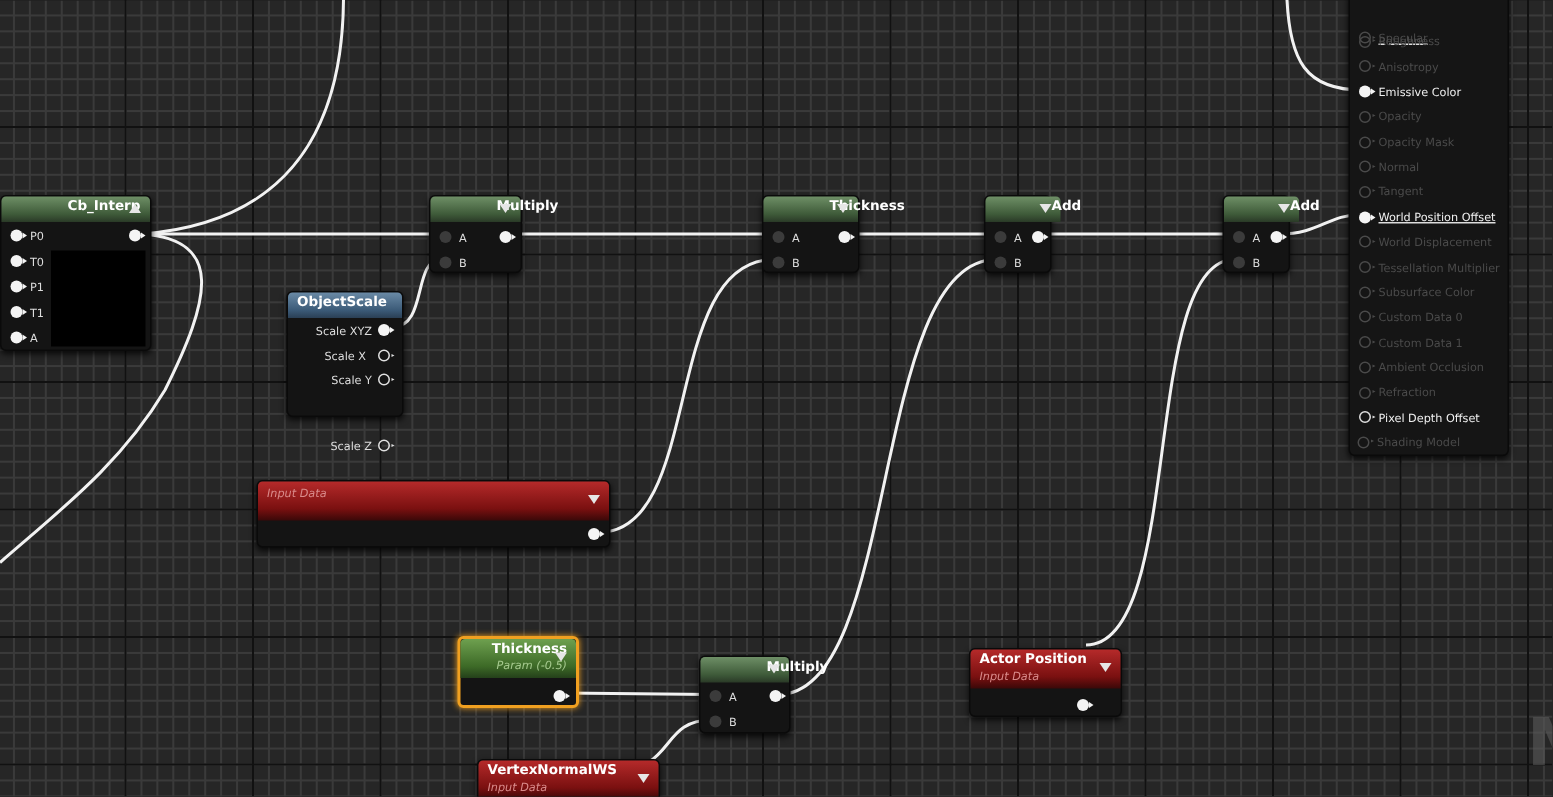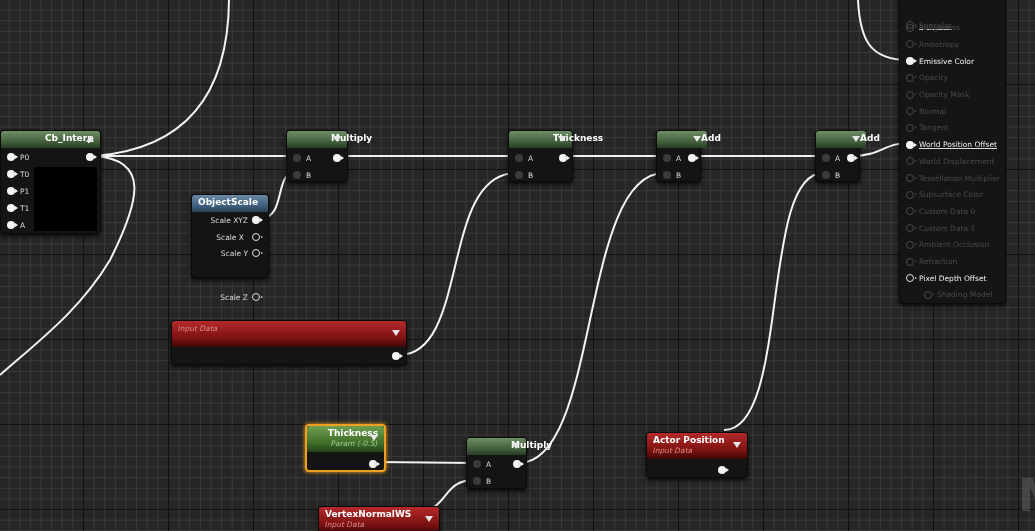--- a/index.html
+++ b/index.html
@@ -352,20 +352,20 @@
         <span class="lbl ghost">Ambient Occlusion</span>
       </div>
       <div class="pin-row" style="left: 6px; top: 260.5px;">
         <span class="pin ghost"></span>
         <span class="lbl ghost">Refraction</span>
       </div>
       <div class="pin-row" style="left: 6px; top: 277.2px;">
         <span class="pin empty"></span>
         <span class="lbl bright">Pixel Depth Offset</span>
       </div>
-      <div class="pin-row" style="left: 24px; top: 293.9px;">
+      <div class="pin-row" style="left: 5px; top: 293.9px;">
         <span class="pin ghost"></span>
         <span class="lbl ghost">Shading Model</span>
       </div>
     </div>
 </div>
 
 <div class="watermark">M</div>
 
 </body></html>

